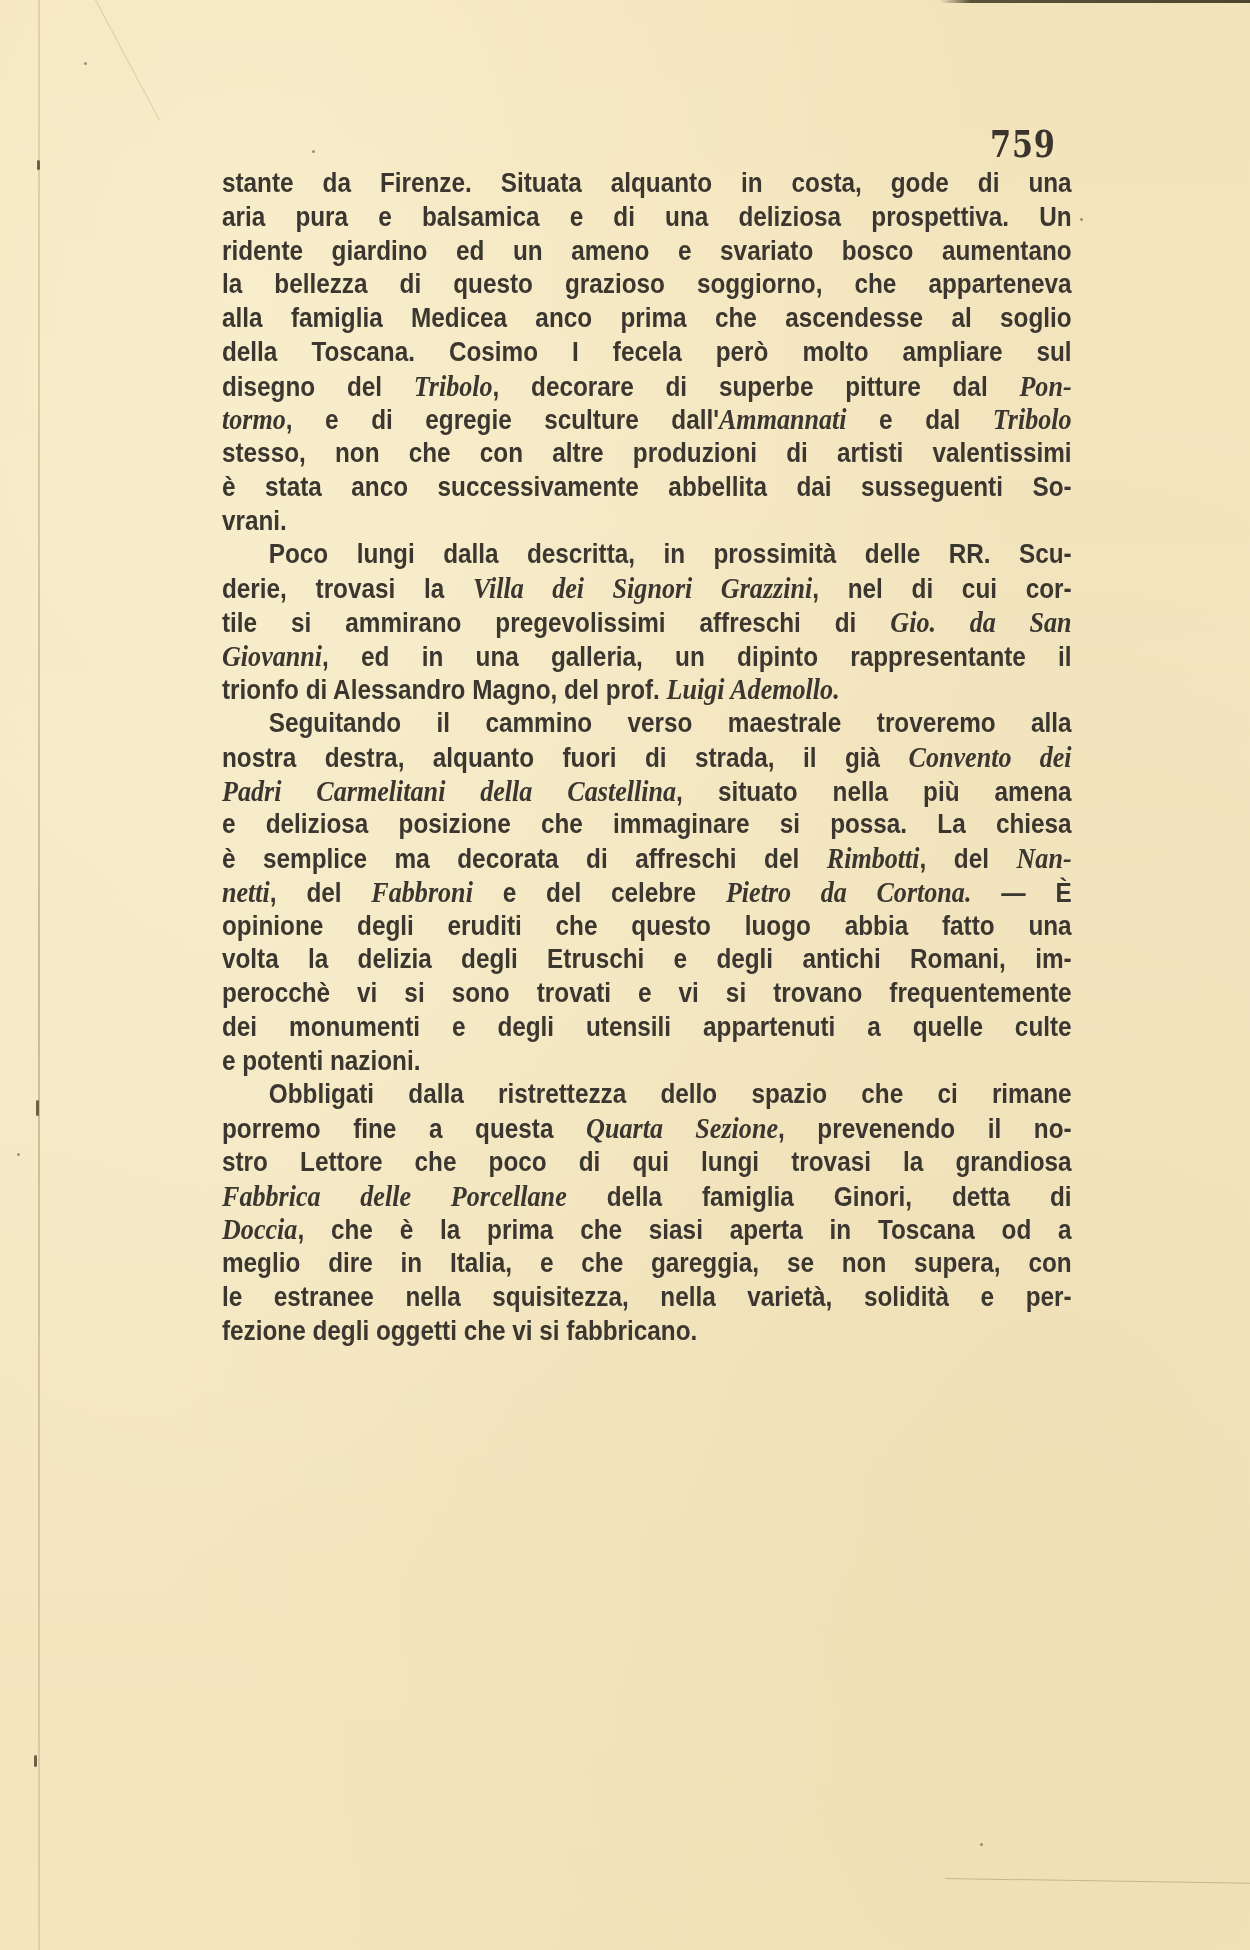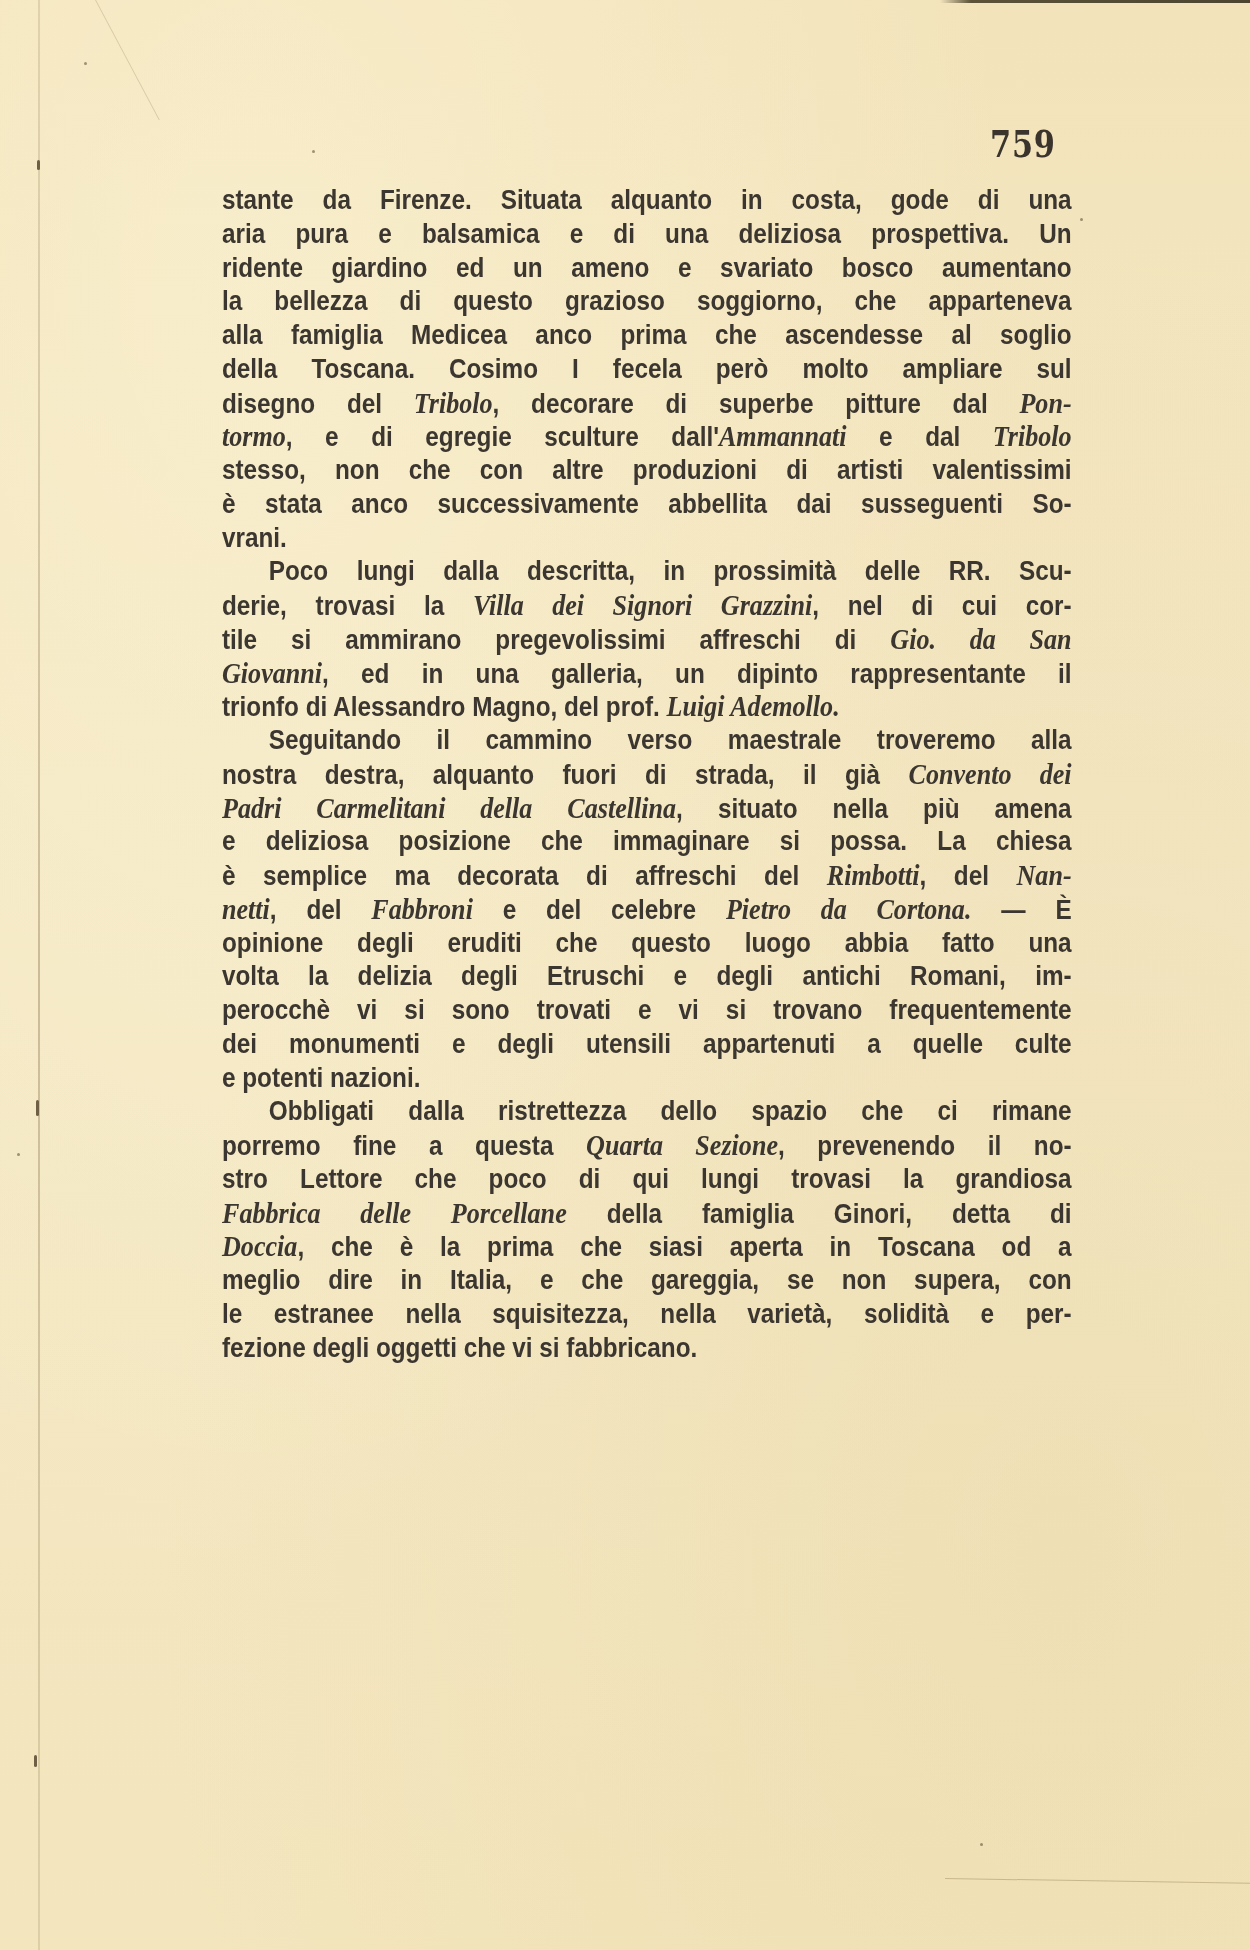--- a/index.html
+++ b/index.html
@@ -76,21 +76,21 @@
       font-size: 37px;
       font-weight: bold;
       color: #3a342c;
       letter-spacing: 1px;
       transform: scaleX(0.82);
       transform-origin: left top;
     }
     .text-block {
       position: absolute;
       left: 222px;
-      top: 184px;
+      top: 167px;
       width: 850px;
     }
     .line {
       height: 33.75px;
       line-height: 33.75px;
       font-family: "Liberation Sans", "DejaVu Sans", sans-serif;
       font-size: 27px;
       font-weight: bold;
       color: #3b362f;
       white-space: nowrap;

